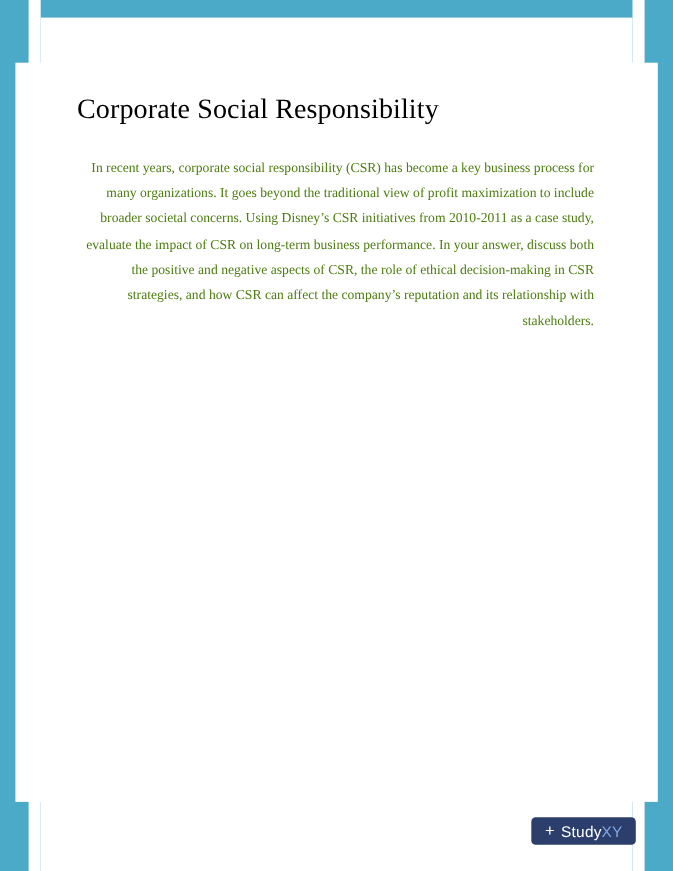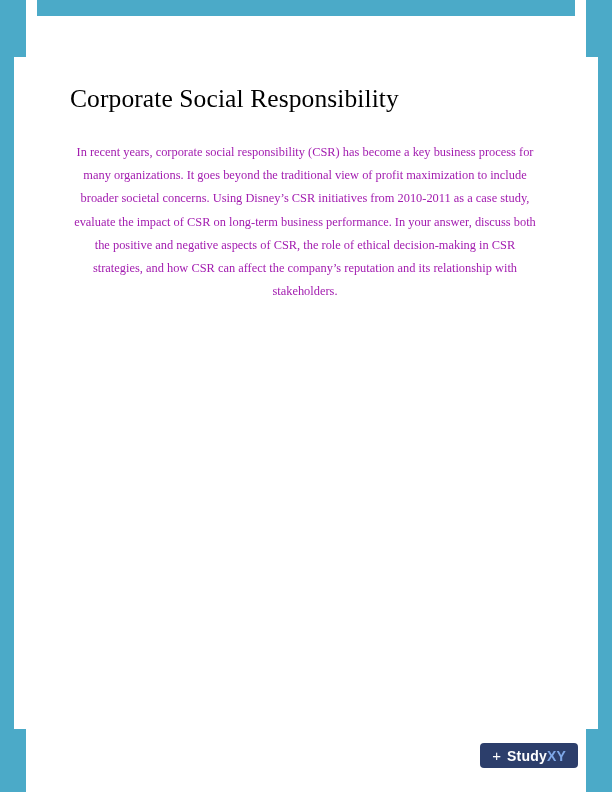--- a/index.html
+++ b/index.html
@@ -96,23 +96,23 @@
     font-weight: 400;
     color: #000000;
     margin: 0 0 26px 0;
     letter-spacing: 0.1px;
     line-height: 1.2;
   }
 
   p.body-par {
     font-size: 12.4px;
     line-height: 1.88;
-    color: #a21caf;
+    color: #4d7c0f;
     margin: 0 0 14px 0;
-    text-align: center;
+    text-align: right;
   }
 
   p.word-count {
     font-size: 12.4px;
     line-height: 1.8;
     color: #000000;
     font-weight: bold;
     margin: 14px 0 0 0;
   }
 
@@ -135,21 +135,21 @@
     color: #ffffff;
     font-family: "Liberation Sans", sans-serif;
     font-size: 15px;
     line-height: 1;
     font-weight: 400;
     margin-top: -1px;
   }
   .logo-text {
     font-family: "Liberation Sans", sans-serif;
     font-size: 14px;
-    font-weight: bold;
+    font-weight: normal;
     letter-spacing: 0.2px;
     color: #ffffff;
     white-space: nowrap;
   }
   .logo-text .accent { color: #7FA8E8; }
 </style>
 </head>
 <body>
 
 <div class="page">

